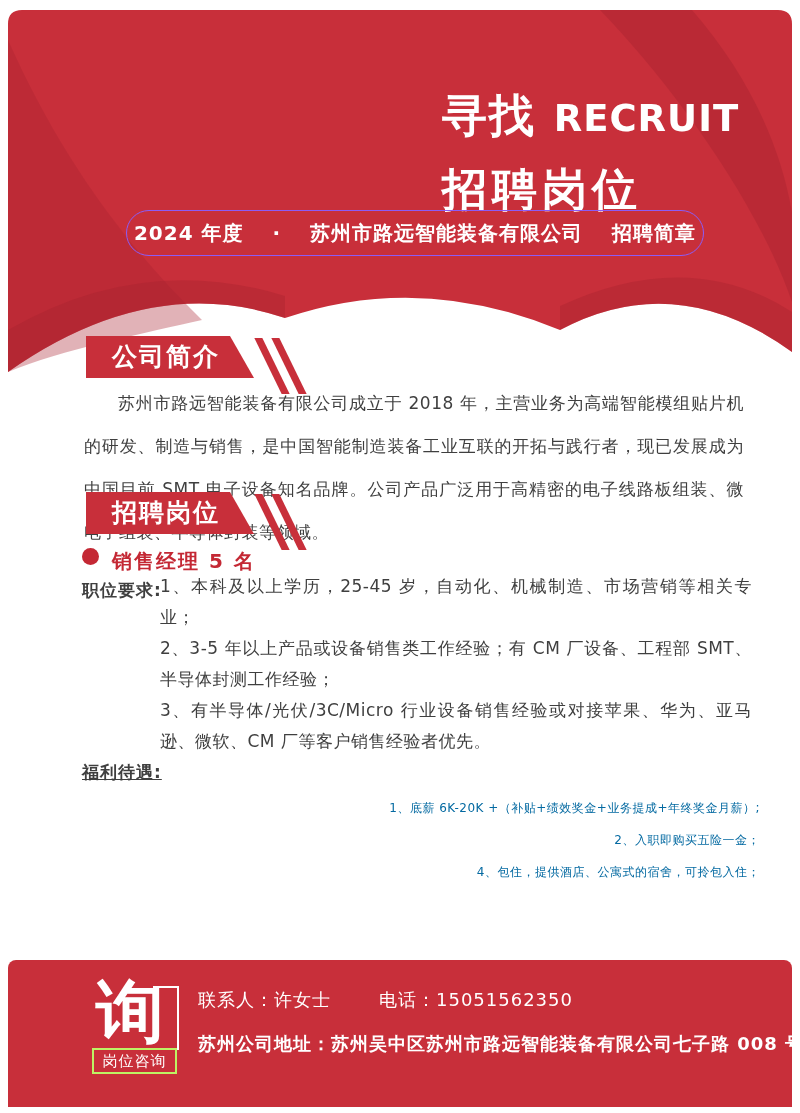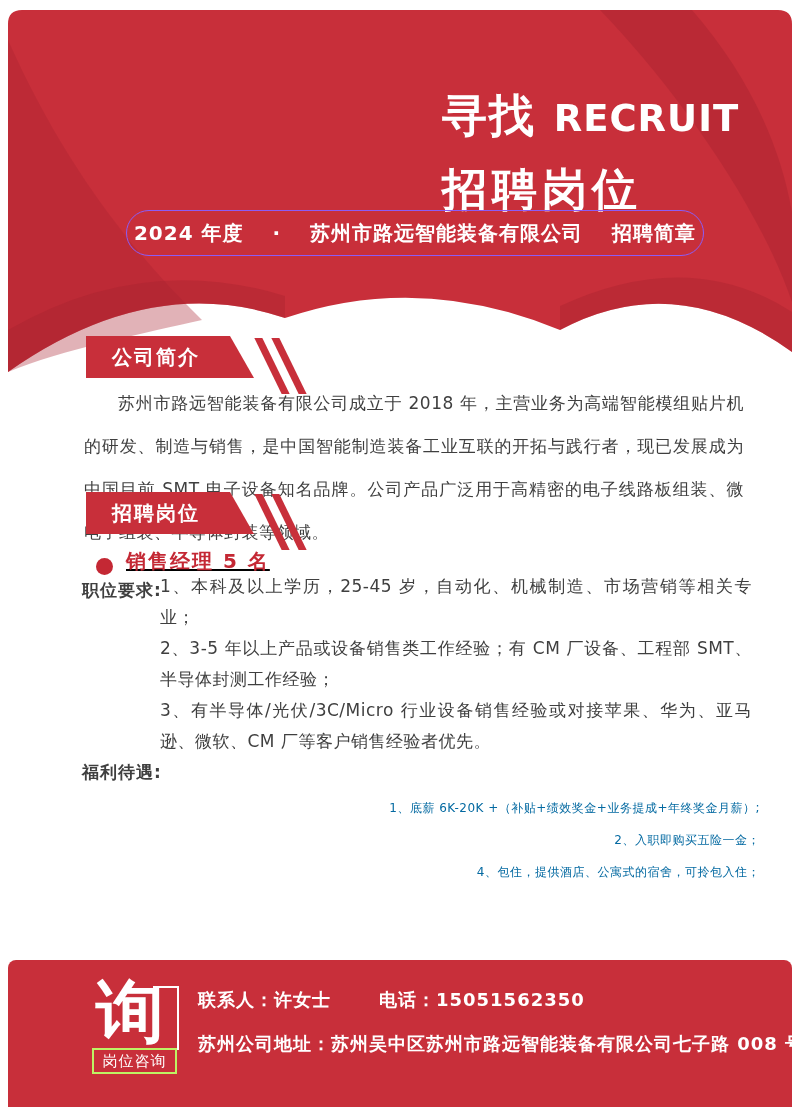--- a/index.html
+++ b/index.html
@@ -22,42 +22,42 @@
   .subtitle .line2{font-size:45px;font-weight:900;letter-spacing:5px;margin-top:14px;}
   .banner-pill{
     position:absolute;left:126px;top:210px;width:578px;height:46px;
     border:1px solid #8b5cf6;border-radius:28px;box-sizing:border-box;
     display:flex;align-items:center;justify-content:center;
     color:#ffffff;font-size:20px;font-weight:600;letter-spacing:1px;white-space:nowrap;
   }
   
   .badge{
     position:absolute;width:168px;height:42px;line-height:42px;
-    color:#ffffff;font-size:20px;font-weight:700;letter-spacing:2px;
+    color:#ffffff;font-size:25px;font-weight:700;letter-spacing:2px;
     padding-left:26px;box-sizing:border-box;
     background:#c82f3a;
     clip-path:polygon(0 0,calc(100% - 24px) 0,100% 100%,0 100%);
   }
   .badge1{left:86px;top:336px;}
   .badge2{left:86px;top:492px;}
   .stripe{position:absolute;width:8px;height:56px;background:#c82f3a;transform:skewX(26deg);}
   .b1s1{left:268px;top:338px;} .b1s2{left:285px;top:338px;}
   .b2s1{left:268px;top:494px;} .b2s2{left:285px;top:494px;}
   
   .intro{
     position:absolute;left:84px;top:382px;width:660px;margin:0;
     font-size:17px;line-height:43px;color:#3f3f3f;
     text-indent:2em;text-align:justify;letter-spacing:0.5px;
   }
-  .position-row{position:absolute;left:96px;top:548px;display:flex;align-items:flex-end;text-decoration:underline;}
+  .position-row{position:absolute;left:82px;top:548px;display:flex;align-items:flex-start;}
   .bullet-dot{width:17px;height:17px;border-radius:50%;background:#c42834;margin-right:13px;}
   .position-text{font-size:20px;font-weight:700;color:#c42834;letter-spacing:2px;}
   .block-label{position:absolute;left:82px;font-size:17px;color:#3f3f3f;font-weight:600;letter-spacing:1px;}
   .label-req{top:579px;}
-  .label-ben{top:761px;}
+  .label-ben{top:761px;text-decoration:underline;}
   .req-list{position:absolute;left:160px;top:571px;width:592px;}
   .req-list .item{font-size:17px;line-height:31px;color:#3f3f3f;letter-spacing:0.5px;text-align:justify;}
   .ben-list{position:absolute;left:160px;top:792px;width:600px;}
   .ben-list .item{font-size:12px;line-height:32px;color:#0369a1;letter-spacing:0.5px;text-align:right;}
   
   .footer{
     position:absolute;left:8px;top:960px;width:784px;height:147px;
     background:#c82f3a;border-radius:8px 8px 0 0;color:#ffffff;
   }
   .xun-char{position:absolute;left:88px;top:18px;font-size:68px;line-height:1;font-weight:900;}
@@ -65,21 +65,21 @@
     position:absolute;left:145px;top:26px;width:24px;height:62px;
     border-top:2px solid #ffffff;border-right:2px solid #ffffff;
   }
   .xun-label-box{
     position:absolute;left:84px;top:88px;width:85px;height:26px;
     border:2px solid #bef264;box-sizing:border-box;
     display:flex;align-items:center;justify-content:center;
     font-size:15px;letter-spacing:1px;white-space:nowrap;
   }
   .contact-row{position:absolute;left:190px;top:28px;display:flex;gap:48px;
-    font-size:18px;font-weight:700;letter-spacing:1px;white-space:nowrap;}
+    font-size:18px;font-weight:400;letter-spacing:1px;white-space:nowrap;}
   .address-row{position:absolute;left:190px;top:72px;
     font-size:18px;font-weight:700;letter-spacing:1px;white-space:nowrap;}
 </style>
 </head>
 <body>
 
 <div class="poster">
 
   <svg class="header-svg" viewBox="0 0 800 400" preserveAspectRatio="none" aria-hidden="true">
     <path d="M22,10 L778,10 Q792,10 792,24 L792,352 Q676,268 560,330 Q420,272 285,318 Q150,272 8,372 L8,24 Q8,10 22,10 Z" fill="#c82f3a"></path>

